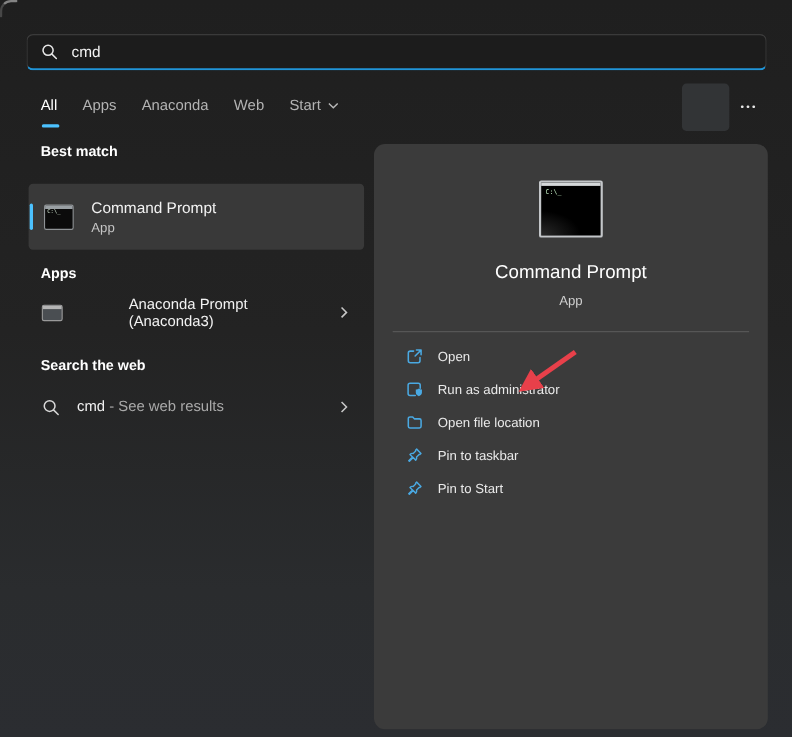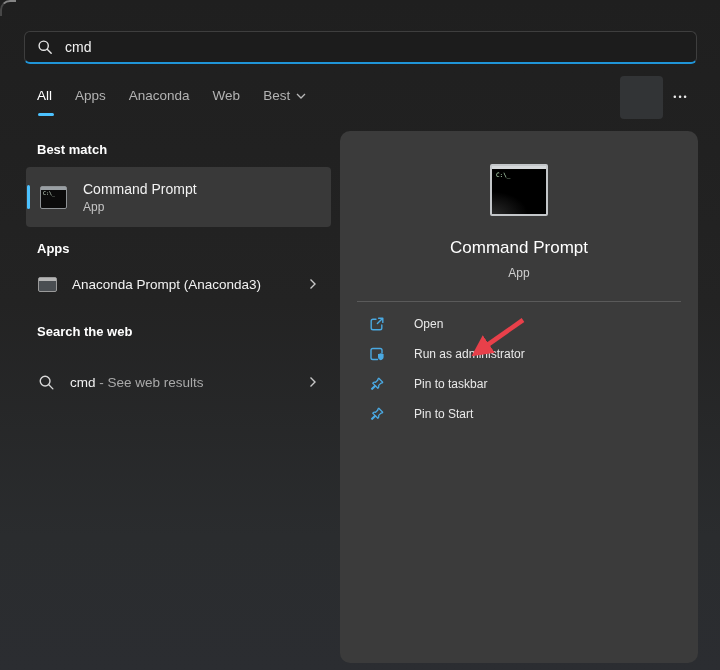--- a/index.html
+++ b/index.html
@@ -57,21 +57,21 @@
     border:2px solid #c3c6c9;border-radius:2px;position:relative;}
   .cmd-icon-lg::before{content:"";position:absolute;top:0;left:0;right:0;height:3px;background:#d5d8da;}
   .cmd-icon-lg::after{content:"";position:absolute;inset:3px 0 0 0;
     background:radial-gradient(120% 90% at 0% 100%, rgba(90,90,90,.45) 0%, rgba(0,0,0,0) 55%);}
   .cmd-icon-lg .prompt{position:absolute;top:6px;left:4px;font-family:"DejaVu Sans Mono",monospace;
     font-size:6px;color:#bfe9bf;line-height:6px;z-index:2;}
   .preview-title{margin-top:22px;font-size:17px;color:#ffffff;}
   .preview-sub{margin-top:8px;font-size:12px;color:#cfcfcf;}
   .divider{margin-top:21px;width:324px;height:1px;background:#5a5a5a;}
   .actions{margin-top:7px;width:100%;display:flex;flex-direction:column;}
-  .action-row{height:30px;display:flex;align-items:center;padding-left:29px;gap:29px;}
+  .action-row{height:30px;display:flex;align-items:center;padding-left:29px;gap:13px;}
   .action-label{font-size:12px;color:#e9e9e9;}
   .arrow-overlay{position:absolute;left:455px;top:310px;pointer-events:none;}
 </style>
 </head>
 <body>
 
 <div class="corner-highlight"></div>
 
 <div class="search-box">
   <svg width="16" height="16" viewBox="0 0 16 16">
@@ -88,55 +88,55 @@
   <div class="tab">
       <span>Apps</span>
     </div>
   <div class="tab">
       <span>Anaconda</span>
     </div>
   <div class="tab">
       <span>Web</span>
     </div>
   <div class="tab">
-    <span>Best</span>
+    <span>Start</span>
     <svg width="10" height="6" viewBox="0 0 10 6">
       <polyline points="1,1 5,5 9,1" fill="none" stroke="#b8b8b8" stroke-width="1.3"></polyline>
     </svg>
   </div>
 </div>
 <div class="tab-underline"></div>
 <div class="hover-square"></div>
 <div class="more-options">•••</div>
 
-<div class="section-header" style="top:142px;text-align:center;">Best match</div>
+<div class="section-header" style="top:130px;text-align:center;">Best match</div>
 <div class="result-row row-highlight" style="top:167px;height:60px;padding-left:14px;">
   <div class="accent-bar"></div>
   <div class="cmd-icon-sm">
       <span class="prompt">C:\_</span>
     </div>
   <div class="result-texts" style="margin-left:16px;">
     <div class="result-title">Command Prompt</div>
     <div class="result-sub">App</div>
   </div>
 </div>
 
 <div class="section-header" style="top:241px;">Apps</div>
-<div class="result-row" style="top:262px;height:44px;padding-left:12px;">
+<div class="result-row" style="top:262px;height:44px;padding-left:12px;gap:45px;">
   <div class="anaconda-icon"></div>
   <div class="result-title" style="margin-left:15px;font-size:13.5px;">Anaconda Prompt (Anaconda3)</div>
   <div class="chevron-right">
     <svg width="8" height="12" viewBox="0 0 8 12">
         <polyline points="1.5,1.5 6,6 1.5,10.5" fill="none" stroke="#c8c8c8" stroke-width="1.4"></polyline>
       </svg>
   </div>
 </div>
 
 <div class="section-header" style="top:324px;">Search the web</div>
-<div class="result-row" style="top:360px;height:44px;padding-left:12px;">
+<div class="result-row" style="top:348px;height:44px;padding-left:12px;">
   <svg width="17" height="17" viewBox="0 0 16 16" style="flex:0 0 auto;">
     <circle cx="6.7" cy="6.7" r="4.6" fill="none" stroke="#d8d8d8" stroke-width="1.3"></circle>
     <line x1="10.2" y1="10.2" x2="14" y2="14" stroke="#d8d8d8" stroke-width="1.3" stroke-linecap="round"></line>
   </svg>
   <div style="margin-left:15px;">
     <span class="web-query">cmd</span><span class="web-suffix"> - See web results</span>
   </div>
   <div class="chevron-right">
     <svg width="8" height="12" viewBox="0 0 8 12">
         <polyline points="1.5,1.5 6,6 1.5,10.5" fill="none" stroke="#c8c8c8" stroke-width="1.4"></polyline>
@@ -162,20 +162,26 @@
     </div>
 
     <div class="action-row">
       <svg width="16" height="16" viewBox="0 0 16 16">
         <path d="M8.5 13.5H3.8A1.8 1.8 0 0 1 2 11.7V4.3A1.8 1.8 0 0 1 3.8 2.5h7.4A1.8 1.8 0 0 1 13 4.3V7" fill="none" stroke="#4aa9e2" stroke-width="1.4" stroke-linecap="round"></path>
         <path d="M11.8 7.2c.8.6 1.8.9 2.8.8v2.9c0 1.7-1.2 2.8-2.8 3.3-1.6-.5-2.8-1.6-2.8-3.3V8c1 .1 2-.2 2.8-.8z" fill="#4aa9e2"></path>
       </svg>
       <span class="action-label">Run as administrator</span>
     </div>
 
+    <div class="action-row">
+      <svg width="16" height="16" viewBox="0 0 16 16">
+        <path d="M2.2 5.8V4.5A1.5 1.5 0 0 1 3.7 3h2.5l1.5 1.8h4.6a1.5 1.5 0 0 1 1.5 1.5v5.2a1.5 1.5 0 0 1-1.5 1.5H3.7a1.5 1.5 0 0 1-1.5-1.5z" fill="none" stroke="#4aa9e2" stroke-width="1.4" stroke-linejoin="round"></path>
+      </svg>
+      <span class="action-label">Open file location</span>
+    </div>
 
     <div class="action-row">
       <svg width="16" height="16" viewBox="0 0 16 16">
         <path d="M9.8 2.3 13.7 6.2l-1 1-.7-.1-2.3 2.3c.3 1 0 2.1-.8 2.9L6.6 10 3.2 13.4l-.6-.6L6 9.4 3.7 7.1c.8-.8 1.9-1.1 2.9-.8l2.3-2.3-.1-.7z" fill="none" stroke="#4aa9e2" stroke-width="1.3" stroke-linejoin="round"></path>
       </svg>
       <span class="action-label">Pin to taskbar</span>
     </div>
 
     <div class="action-row">
       <svg width="16" height="16" viewBox="0 0 16 16">

